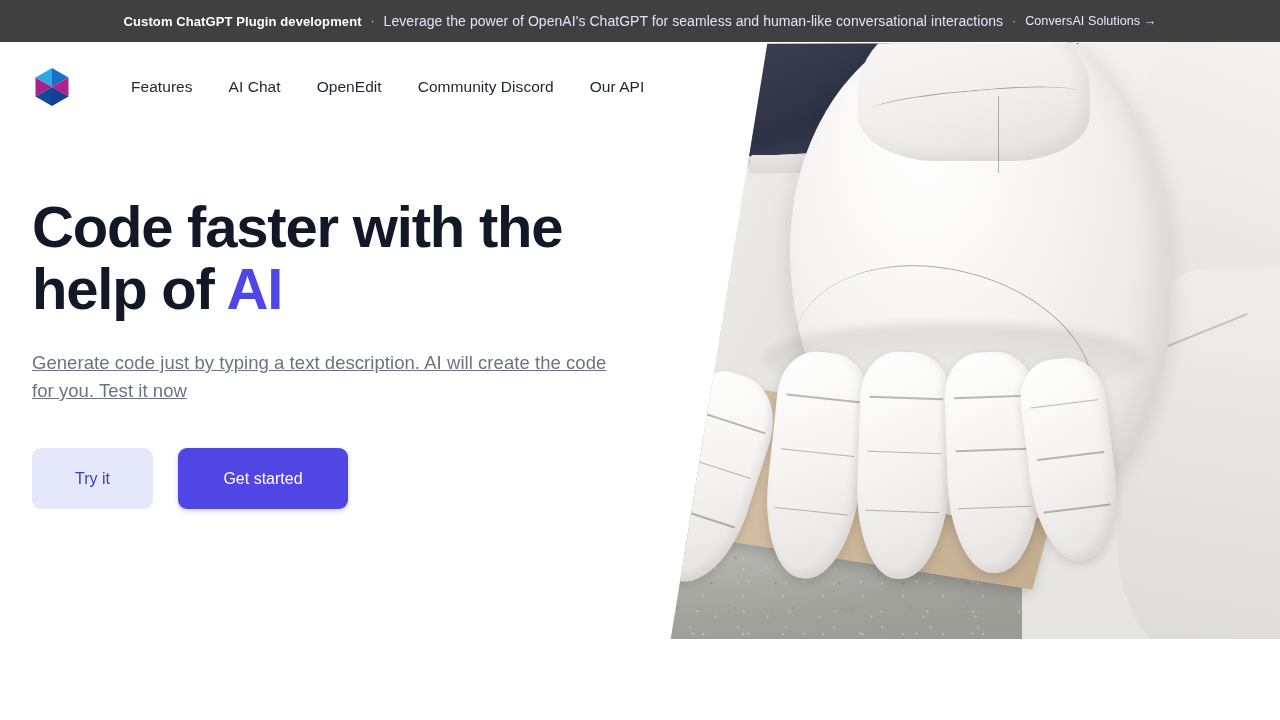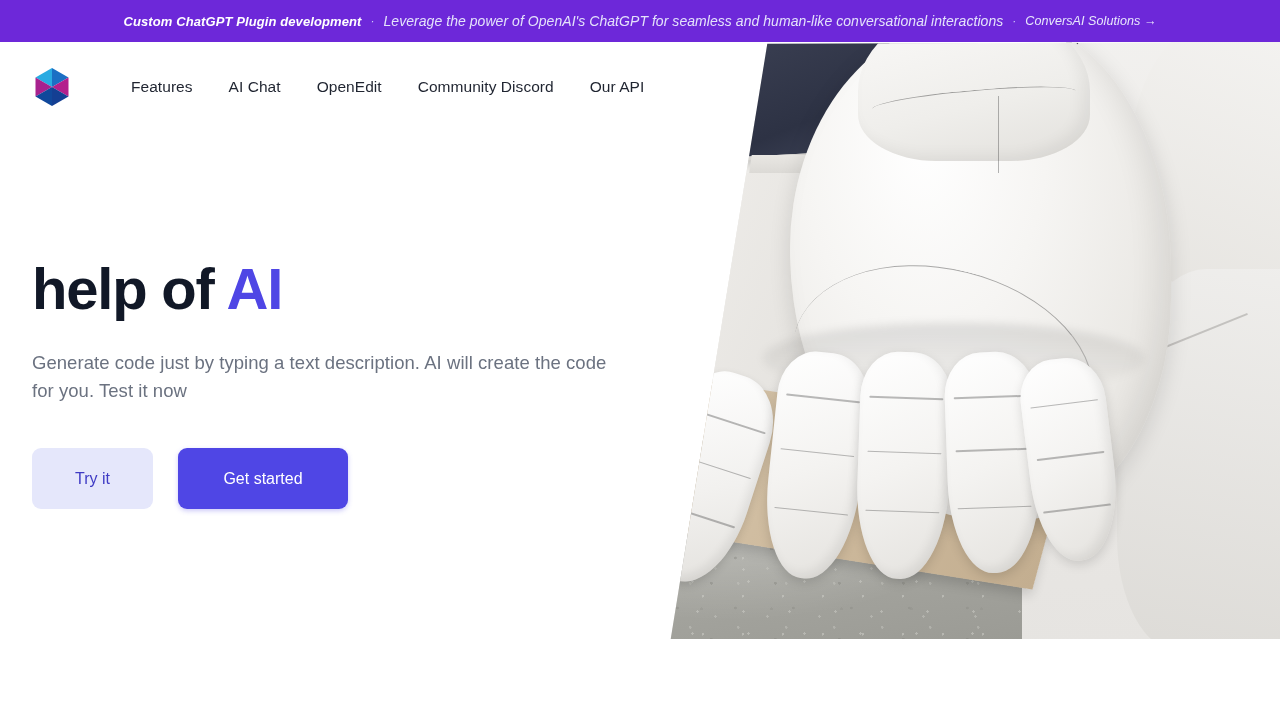--- a/index.html
+++ b/index.html
@@ -9,25 +9,24 @@
     background:#ffffff;
     font-family:"Liberation Sans", sans-serif;
     overflow:hidden;
   }
   .page { position:relative; width:1280px; height:720px; background:#fff; }
 
   
   .announce {
     position:absolute; top:0; left:0;
     width:1280px; height:42px;
-    background:#6d28d9;
+    background:#404040;
     display:flex; align-items:center; justify-content:center;
     gap:0px;
     white-space:nowrap;
-    font-style:italic;
   }
   .announce-inner { display:flex; align-items:center; gap:9px; }
   .announce-strong {
     color:#ffffff; font-size:13px; font-weight:bold; letter-spacing:.1px;
   }
   .announce-dot { color:#cfccf8; font-size:12px; line-height:1; }
   .announce-text {
     color:#e4e2fb; font-size:14px; font-weight:400; letter-spacing:.05px;
   }
   .announce-link {
@@ -205,21 +204,21 @@
     position:absolute; left:32px; top:196px; width:600px; z-index:3;
   }
   .headline {
     font-size:58px; line-height:62px; font-weight:bold;
     color:#111827; letter-spacing:-1.2px;
   }
   .headline .accent { color:#4f46e5; }
   .subhead {
     margin-top:29px;
     font-size:18.5px; line-height:28px; color:#6b7280;
-    max-width:575px; letter-spacing:.05px;
+    max-width:575px; letter-spacing:.05px;text-decoration:underline;
   }
   .cta-row {
     margin-top:43px; display:flex; align-items:flex-start; gap:25px;
   }
   .btn {
     border:none; cursor:pointer; font-family:inherit;
     font-size:16px; border-radius:9px; white-space:nowrap;
   }
   .btn-primary {
     background:#4f46e5; color:#ffffff;
@@ -309,21 +308,21 @@
       <a href="#" class="nav-link">Features</a>
       <a href="#" class="nav-link">AI Chat</a>
       <a href="#" class="nav-link">OpenEdit</a>
       <a href="#" class="nav-link">Community Discord</a>
       <a href="#" class="nav-link">Our API</a>
     </div>
   </nav>
 
   <div class="hero-copy">
     <h1 class="headline">
-      <br>
+      <span>Code faster with the</span><br>
       <span>help of </span><span class="accent">AI</span>
     </h1>
     <p class="subhead">Generate code just by typing a text description. AI will create the code for you. Test it now</p>
     <div class="cta-row">
       <button class="btn btn-secondary">Try it</button>
       <button class="btn btn-primary">Get started</button>
     </div>
   </div>
 
 </div>

